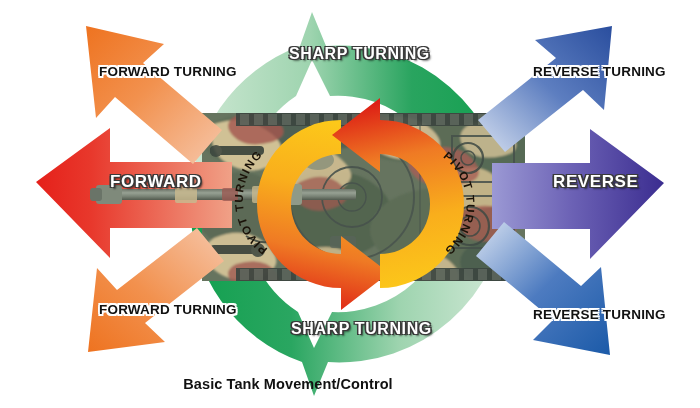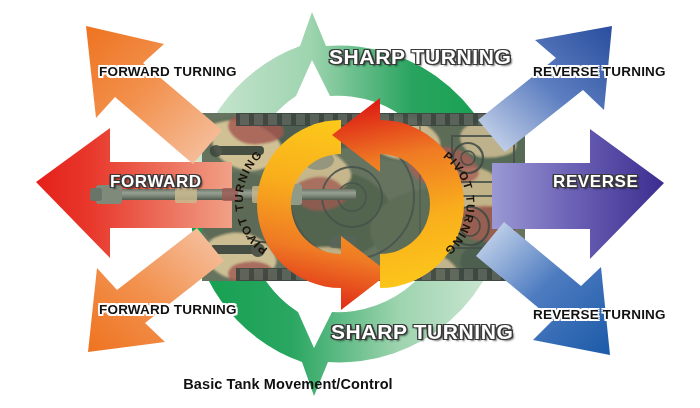--- a/index.html
+++ b/index.html
@@ -53,22 +53,21 @@
     font-size: 17px;
     text-shadow:
       -1.4px -1.4px 0 #3a3a3a,
        1.4px -1.4px 0 #3a3a3a,
       -1.4px  1.4px 0 #3a3a3a,
        1.4px  1.4px 0 #3a3a3a,
        2.2px  2.2px 2px rgba(0,0,0,.55);
     letter-spacing: 0.6px;
   }
   .lbl-green {
-    font-size: 21px;
-    margin-left: 40px;
+    font-size: 16px;
   }
   #caption {
     position: absolute;
     left: 0;
     top: 376px;
     width: 576px;
     text-align: center;
     font-size: 14.5px;
     font-weight: bold;
     color: #111111;

